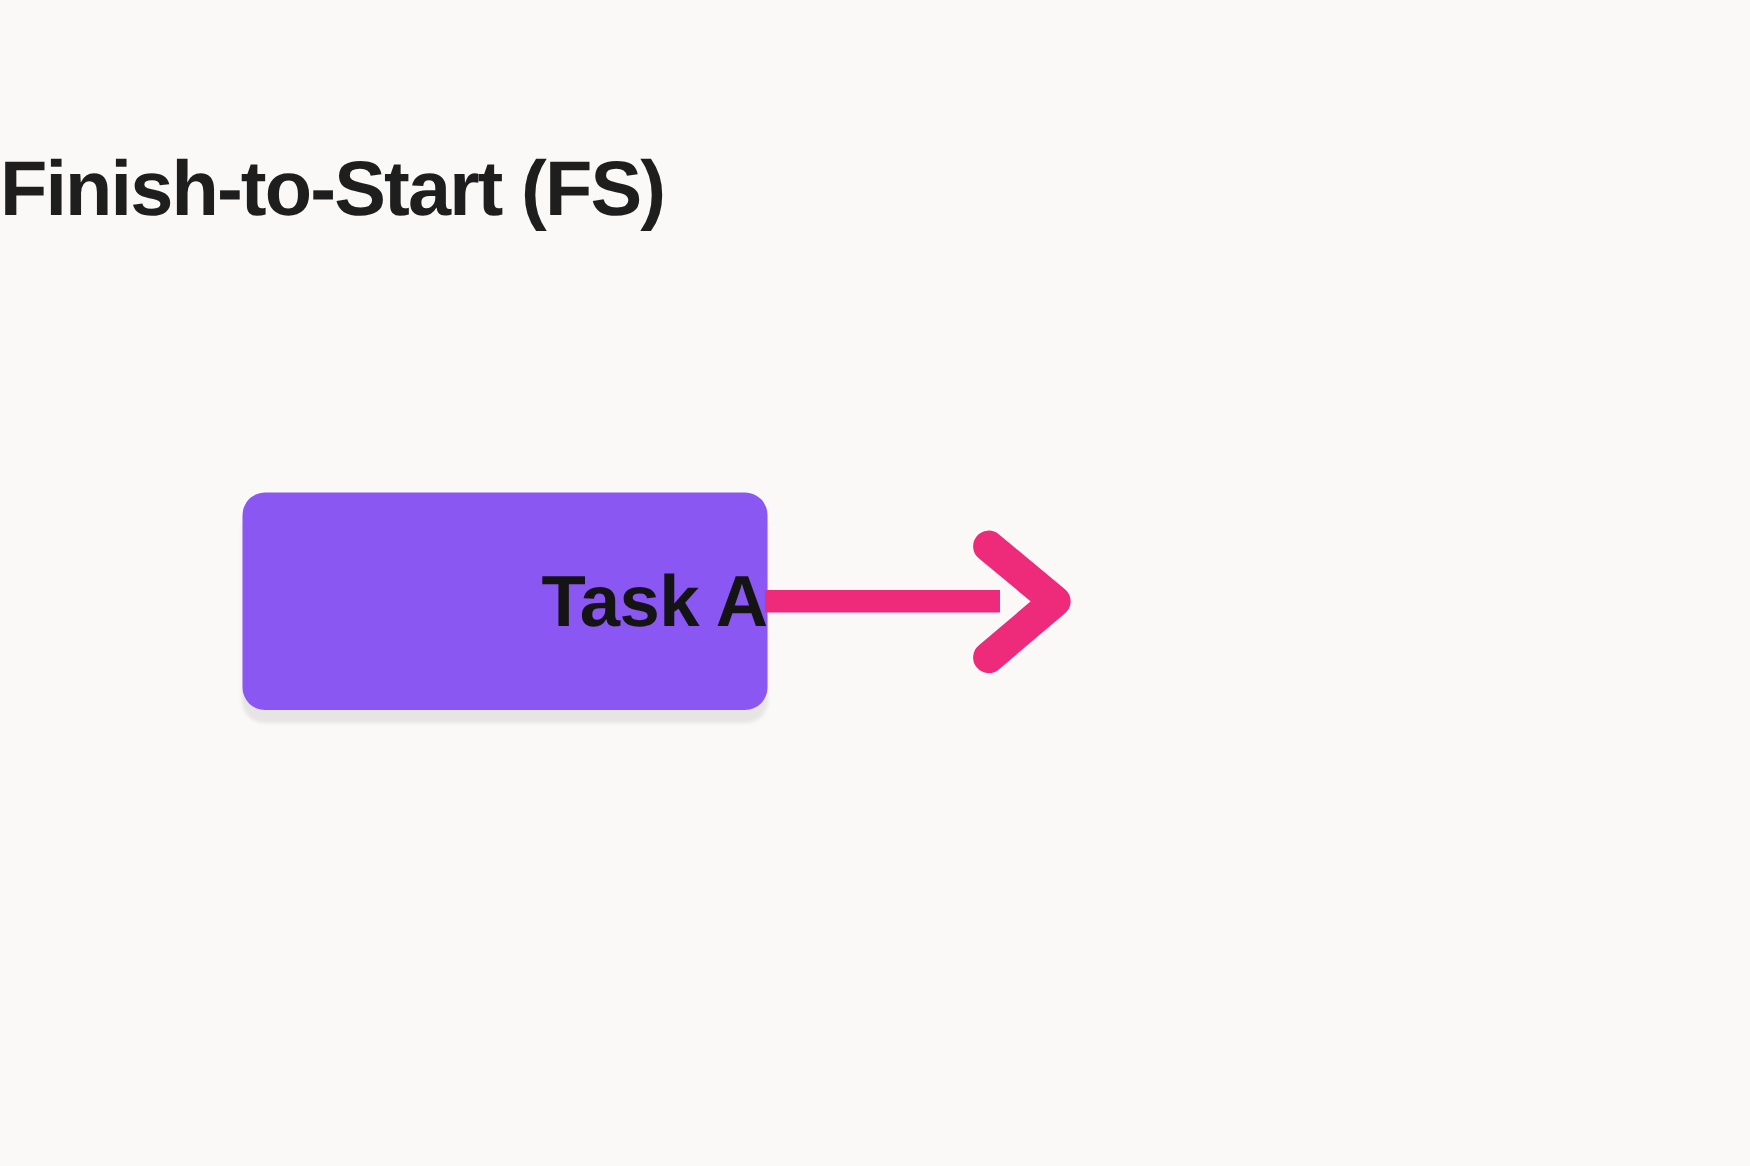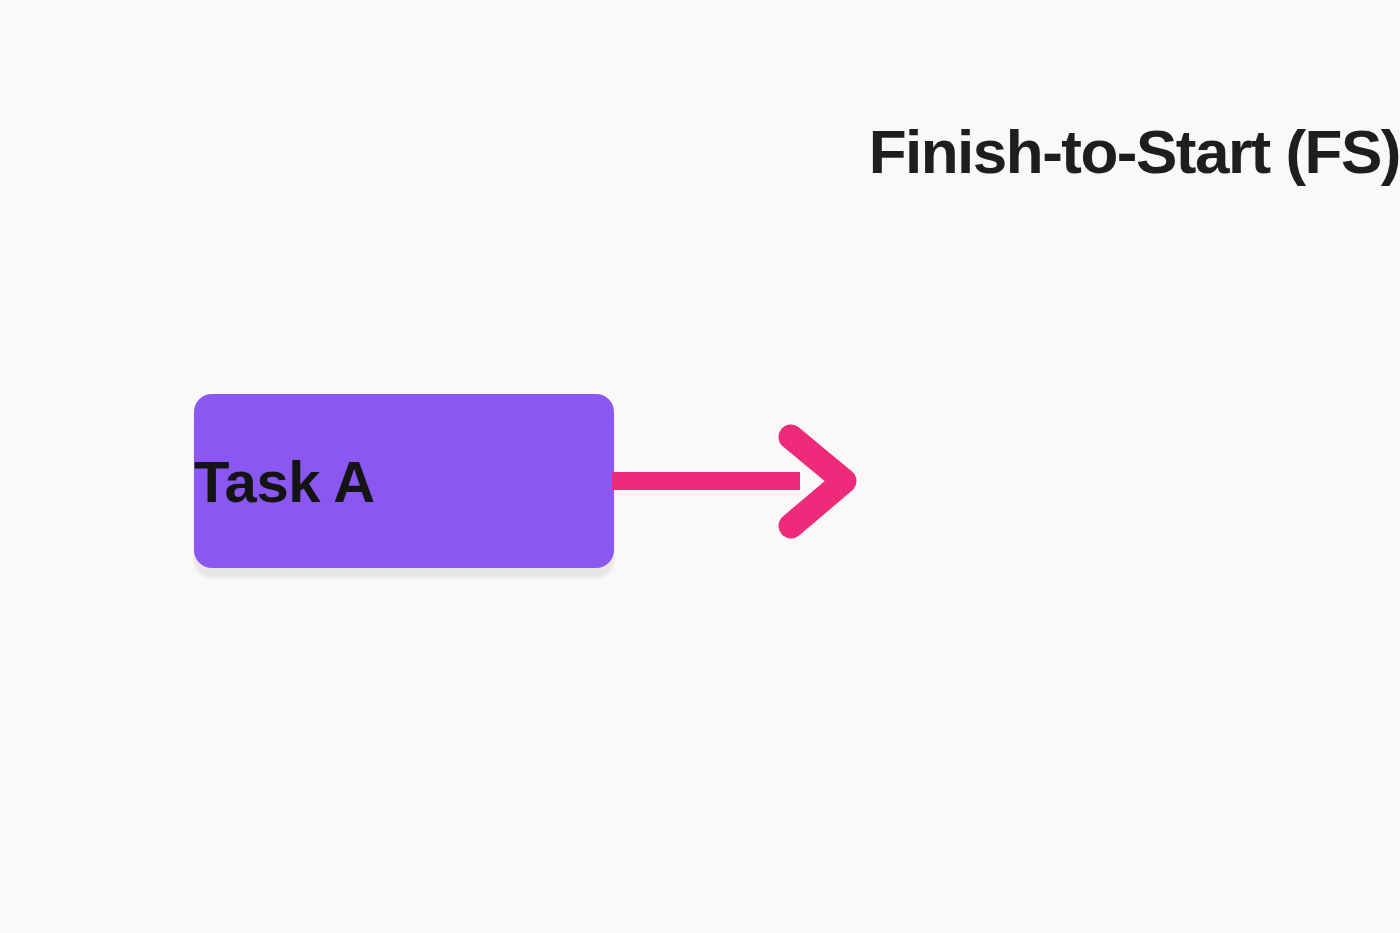--- a/index.html
+++ b/index.html
@@ -20,34 +20,34 @@
   .stage {
     position: relative;
     width: 1400px; height: 933px;
     background: var(--background);
     overflow: hidden;
   }
   .diagram-title {
     position: absolute;
     left: 0; right: 0;
     top: 116px;
-    text-align: right;
+    text-align: left;
     font-size: 62px;
     font-weight: 700;
     letter-spacing: -1.5px;
     color: var(--text);
   }
   .task-node {
     position: absolute;
     top: 394px;
     height: 174px;
     border-radius: 18px;
     display: flex;
     align-items: center;
-    justify-content: flex-start;
+    justify-content: flex-end;
     box-shadow: 0 10px 3px var(--node-shadow);
   }
   .task-node .task-label {
     font-size: 58px;
     font-weight: 700;
     letter-spacing: -0.5px;
     color: var(--node-text);
   }
   .task-a {
     left: 194px;

